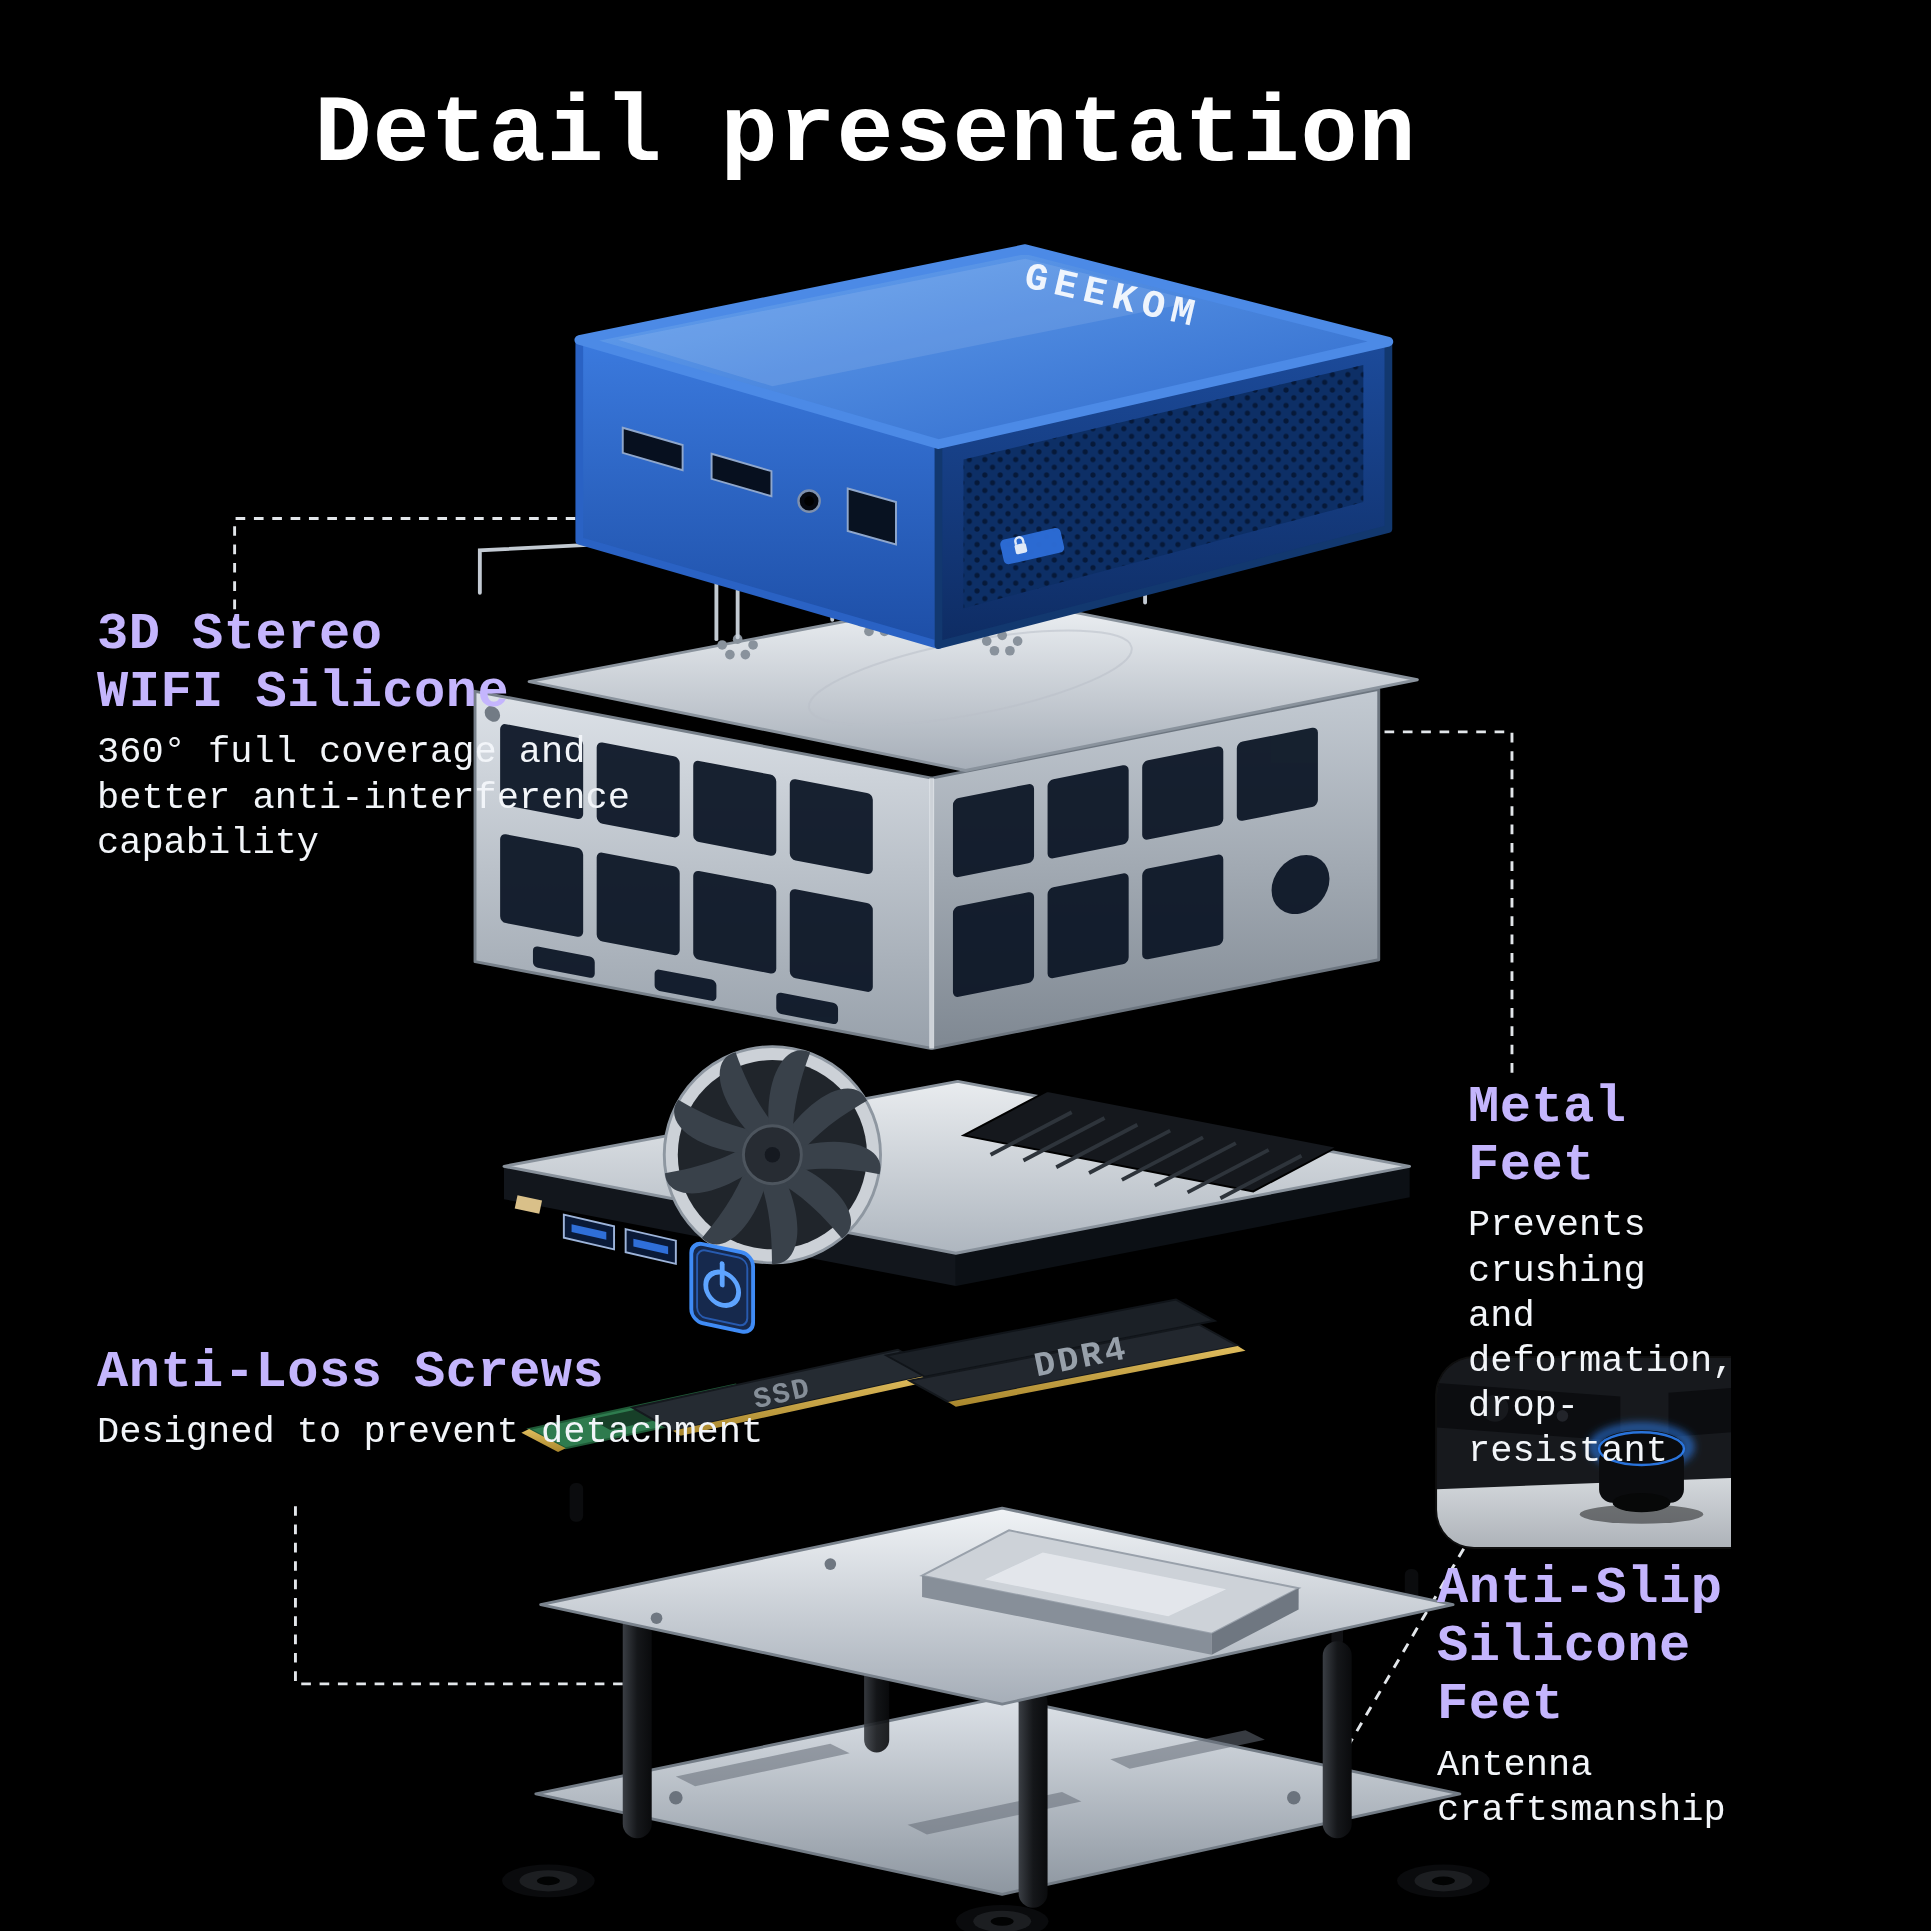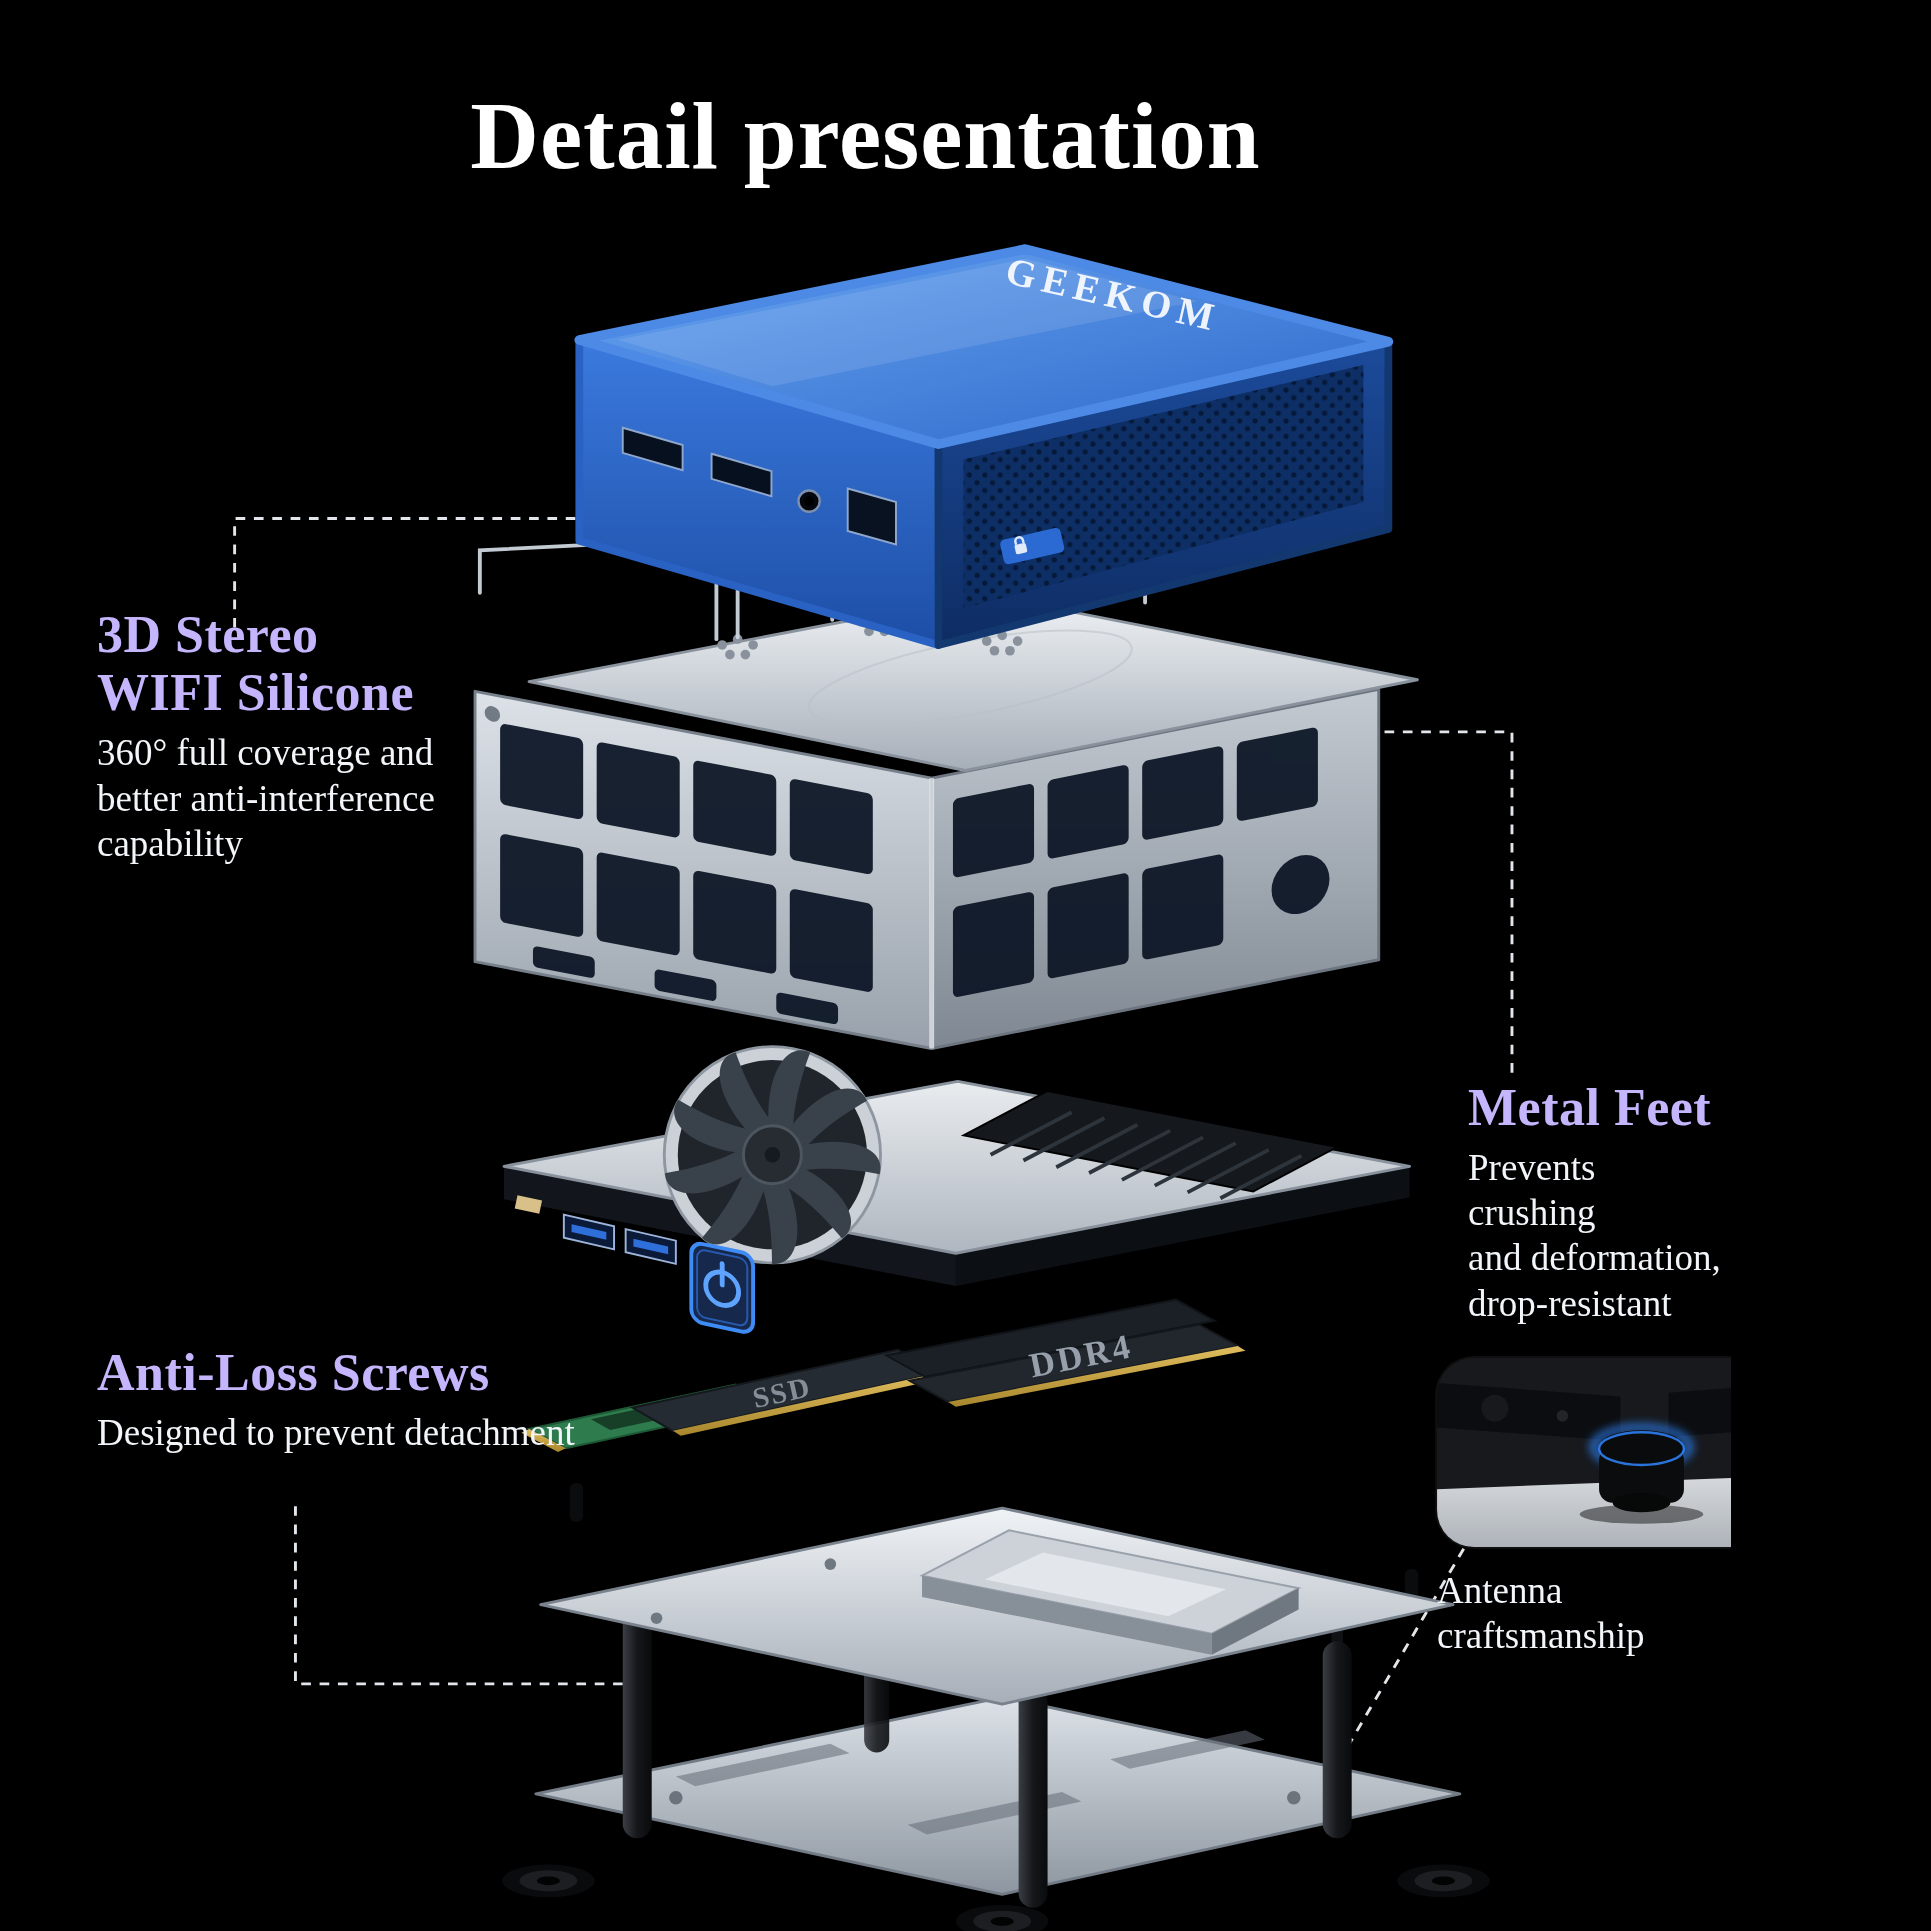--- a/index.html
+++ b/index.html
@@ -1,18 +1,18 @@
 <!DOCTYPE html>
 <html><head>
 <meta charset="utf-8">
 <style>
   html,body{margin:0;padding:0;background:#000;}
   .canvas{
     position:relative;width:1731px;height:1931px;overflow:hidden;
-    font-family:Liberation Serif, serif;
+    font-family:Liberation Mono, monospace;
     background:
       radial-gradient(120% 80% at 50% 112%, rgba(28,86,178,.45), rgba(0,0,0,0) 60%),
       radial-gradient(90% 55% at 50% -8%, rgba(22,60,130,.30), rgba(0,0,0,0) 60%),
       linear-gradient(180deg,#02060e 0%,#04102 45%,#041022 55%,#0a2450 100%);
   }
   .page-title{
     position:absolute;top:81px;left:0;width:100%;text-align:center;
     color:#ffffff;font-size:95px;font-weight:800;letter-spacing:1px;
   }
   .anno{position:absolute;}
@@ -352,19 +352,23 @@
   <div class="anno" style="left:97px;top:1344px;">
     <div class="heading">
       <div>Anti-Loss Screws</div>
     </div>
     <div class="body">
       <div>Designed to prevent detachment</div>
     </div>
   </div>
 
   <div class="anno" style="left:1437px;top:1560px;">
+    <div class="heading">
+      <div>Anti-Slip</div>
+      <div>Silicone Feet</div>
+    </div>
     <div class="body">
       <div>Antenna craftsmanship</div>
     </div>
   </div>
 
 </div>
 
 
 </body></html>

